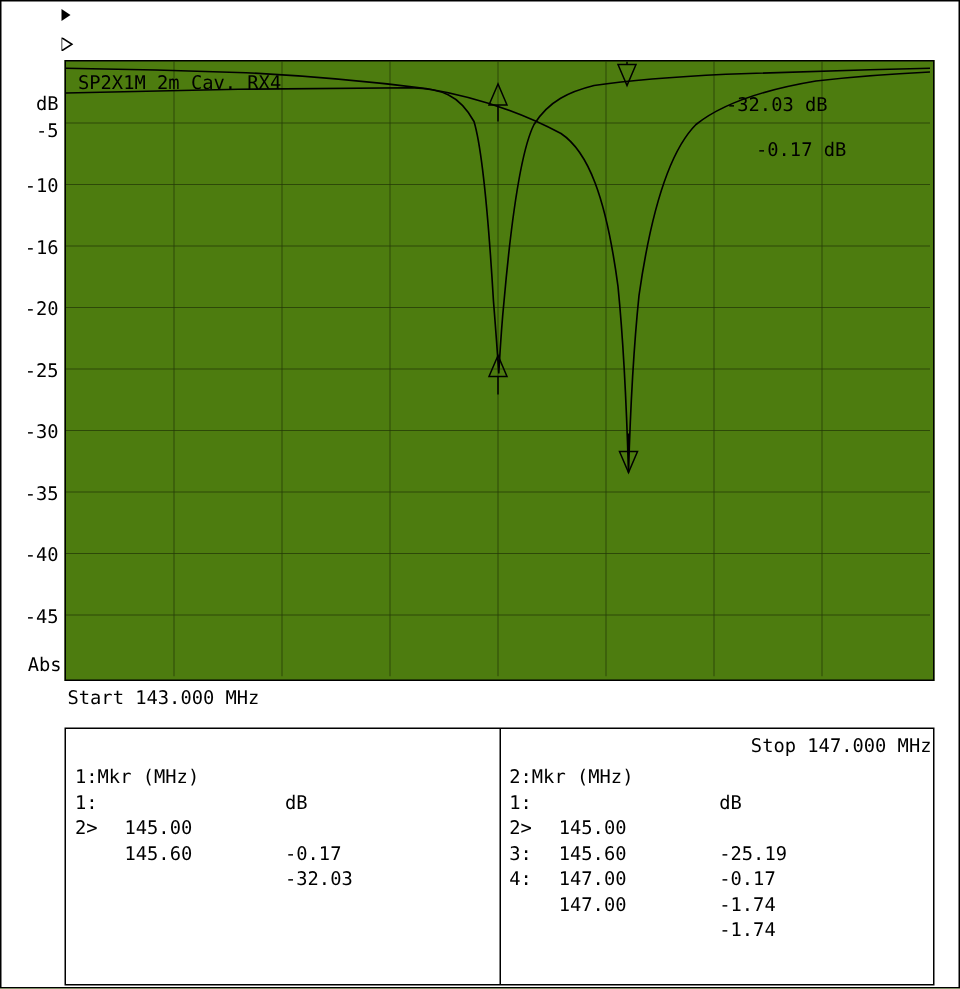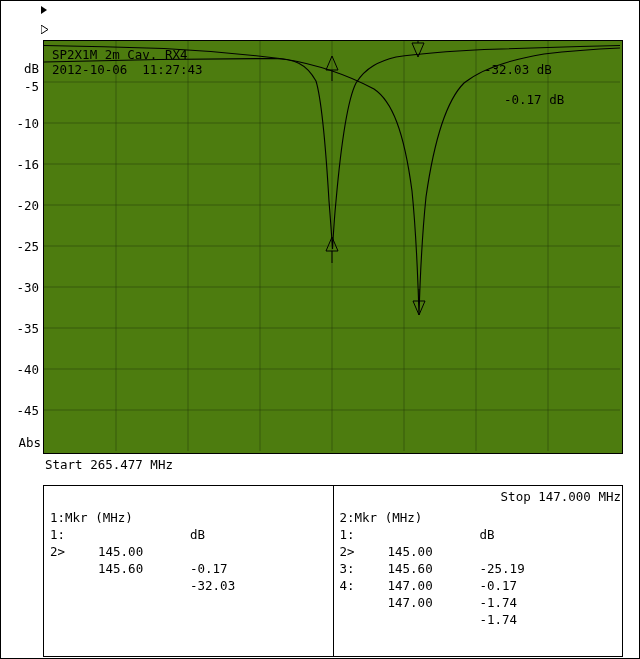--- a/index.html
+++ b/index.html
@@ -43,21 +43,21 @@
   .startstop{position:absolute;left:42px;top:456px;width:580px;font-size:12.5px;}
   .startstop .s{position:absolute;left:2px;white-space:pre;}
   .startstop .e{position:absolute;right:2px;white-space:pre;margin-top:32px;}
 
   
   .tables{position:absolute;left:42px;top:484px;width:578px;height:170px;border:1px solid #000;display:flex;}
   .tbl{flex:1;padding:6px 0 0 6px;font-size:12.5px;line-height:17px;}
   .tbl.left{border-right:1px solid #000;}
   .trow{white-space:pre;position:relative;height:17px;text-align:center;}
   .trow .c0{position:absolute;left:0;}
-  .trow .c1{position:absolute;left:48px;}
+  .trow .c1{position:absolute;left:33px;}
   .trow .c2{position:absolute;left:140px;}
   .thead .c0{position:absolute;left:0;}
   .thead .c1{position:absolute;left:140px;}
 </style>
 </head>
 <body>
 
 <div class="frame">
 
   <div class="hdr">
@@ -155,27 +155,26 @@
         <line x1="374" y1="2" x2="374" y2="0"></line>
       </g>
 
       <g stroke="#000" fill="none" stroke-width="1">
         <polygon points="375,274 369,260 381,260"></polygon>
         <line x1="375" y1="248" x2="375" y2="260"></line>
       </g>
     </svg>
 
     <div class="ovl" id="titleLine">SP2X1M 2m Cav. RX4</div>
-    <div class="ovl" id="dateLine">2012-10-06  11:27:43</div>
     <div class="ovl" id="mk1b">-32.03 dB</div>
     <div class="ovl" id="mk2b">-0.17 dB</div>
   </div>
 
   <div class="startstop">
-    <span class="s">Start 265.477 MHz</span>
+    <span class="s">Start 143.000 MHz</span>
     <span class="e">Stop 147.000 MHz</span>
   </div>
 
   <div class="tables">
     <div class="tbl left">
       <div class="trow thead">
         <span class="c0">1:Mkr (MHz)</span>
         <span class="c1">dB</span>
       </div>
       <div class="trow">

